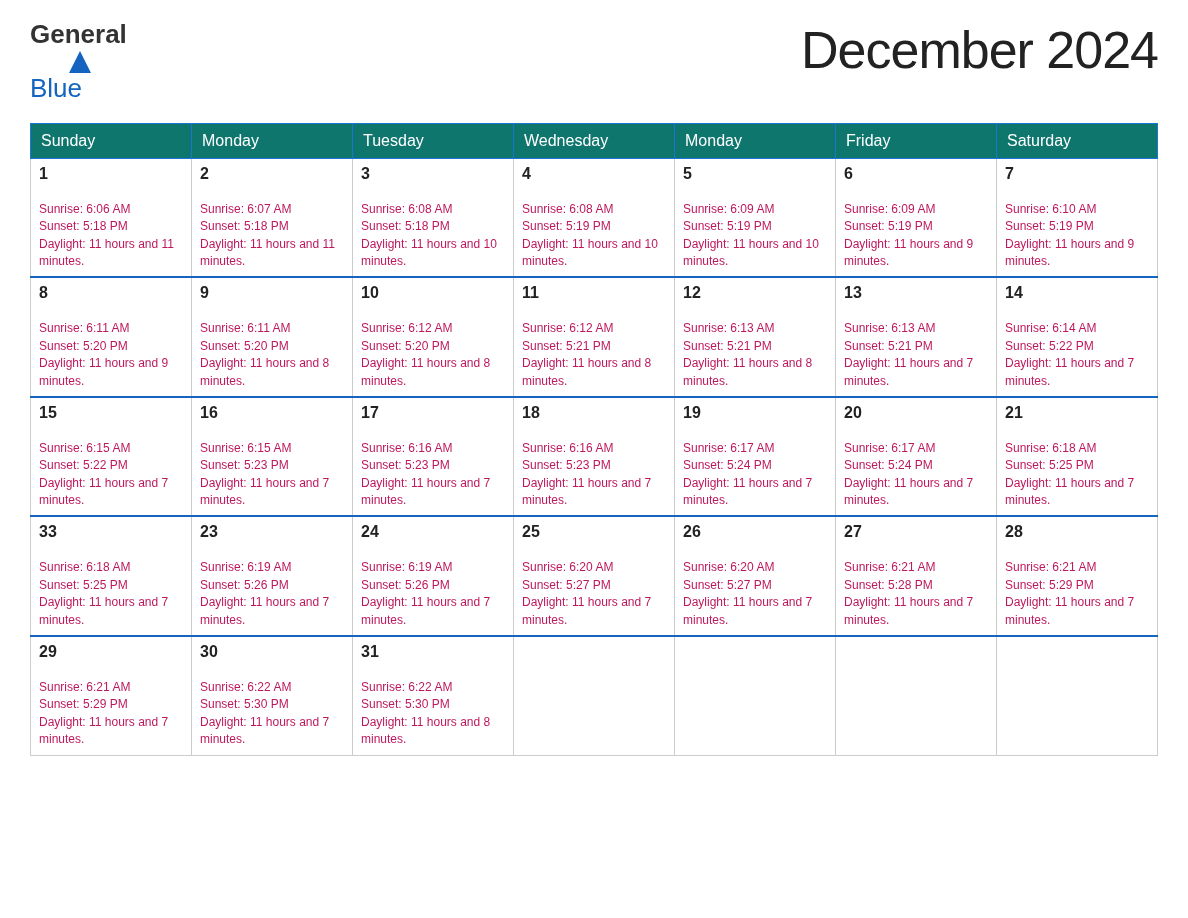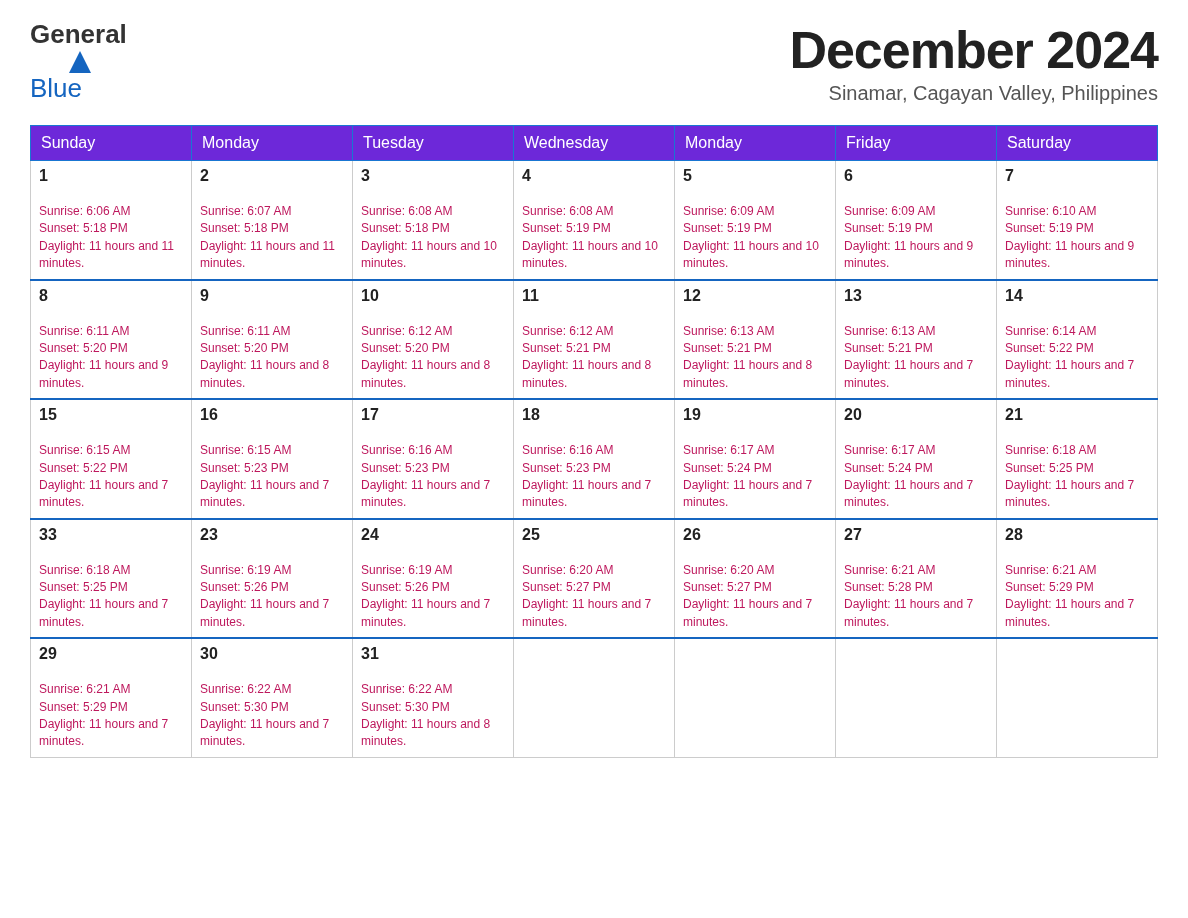--- a/index.html
+++ b/index.html
@@ -38,37 +38,37 @@
     .logo-row1 {
       display: flex;
       align-items: center;
       flex-direction: column;
     }
     .title-section {
       text-align: right;
     }
     .calendar-title {
       font-size: 52px;
-      font-weight: 700;
+      font-weight: 400;
       color: #222;
       letter-spacing: -1px;
       text-align: right;
     }
     .calendar-subtitle {
       font-size: 20px;
       color: #555;
       margin-top: 2px;
     }
     .calendar-table {
       width: 100%;
       border-collapse: collapse;
       border: 1px solid #1565c0;
     }
     .calendar-table th {
-      background-color: #6d28d9;
+      background-color: #0f766e;
       color: #ffffff;
       text-align: left;
       padding: 8px 10px;
       font-size: 16px;
       font-weight: normal;
       border: 1px solid #1976d2;
     }
     .calendar-table td {
       vertical-align: top;
       padding: 6px 8px;
@@ -111,21 +111,20 @@
           </svg>
         </div>
       </div>
       <div>
         <span class="logo-text-blue">Blue</span>
       </div>
     </div>
   </div>
   <div class="title-section">
     <div class="calendar-title">December 2024</div>
-    <div class="calendar-subtitle">Sinamar, Cagayan Valley, Philippines</div>
   </div>
 </div>
 
 <table class="calendar-table">
   <thead>
     <tr>
       <th>Sunday</th>
       <th>Monday</th>
       <th>Tuesday</th>
       <th>Wednesday</th>

